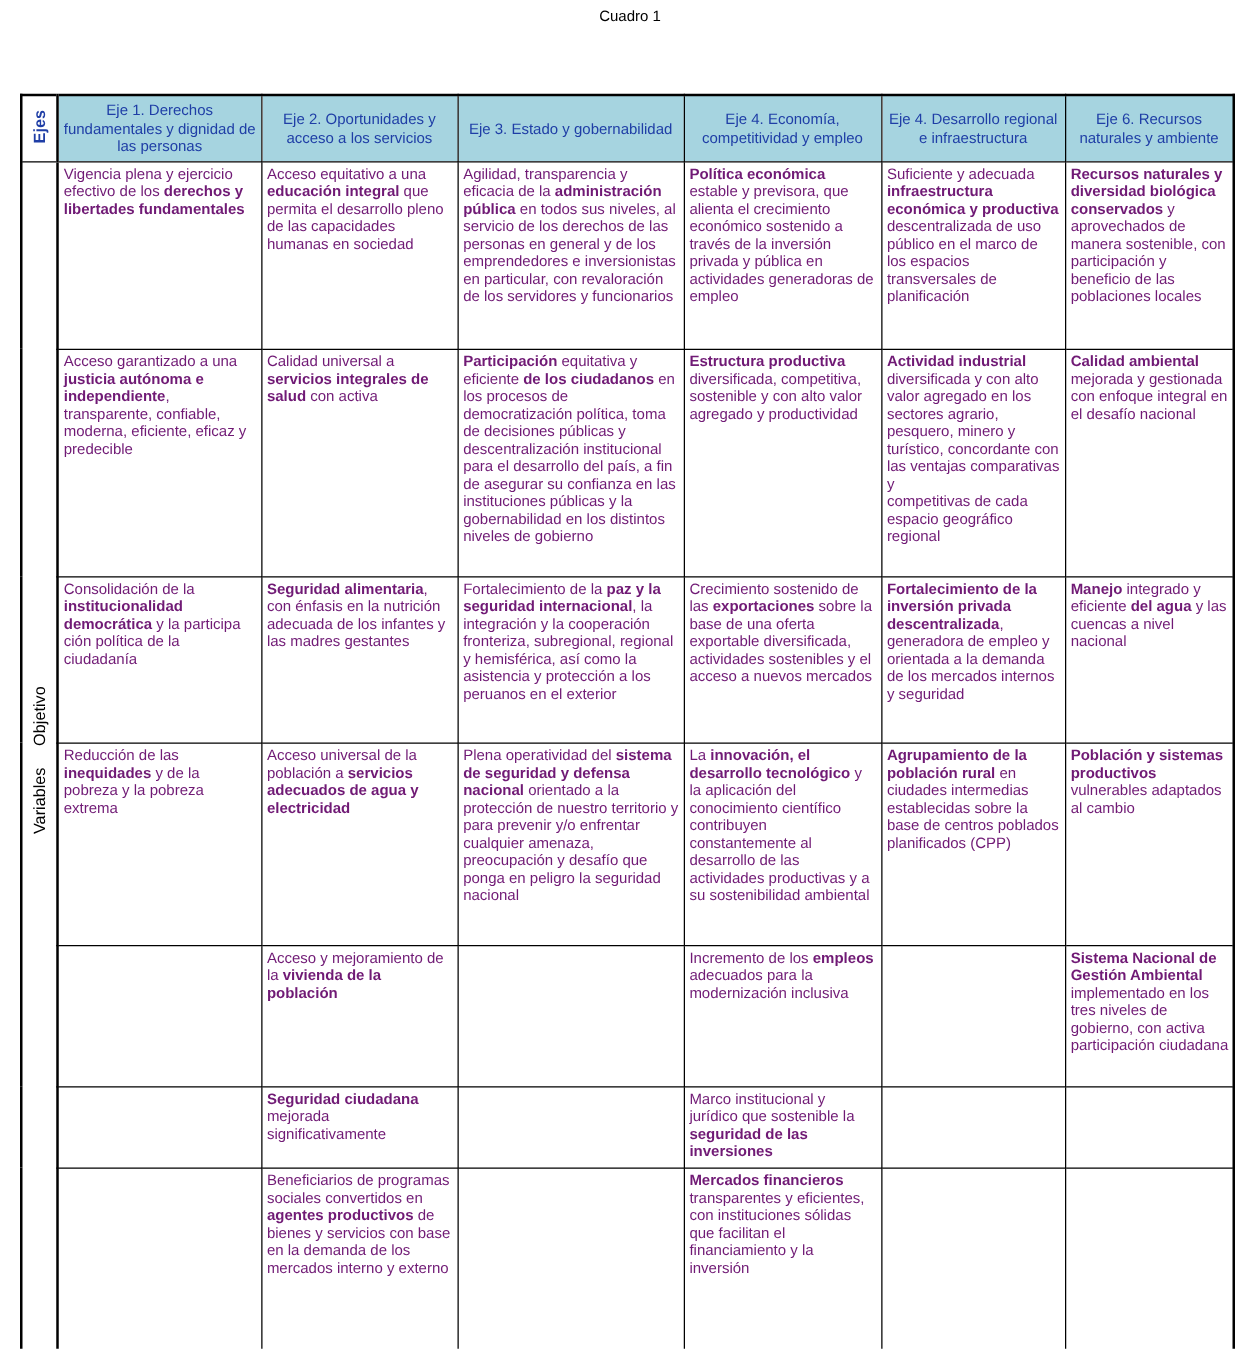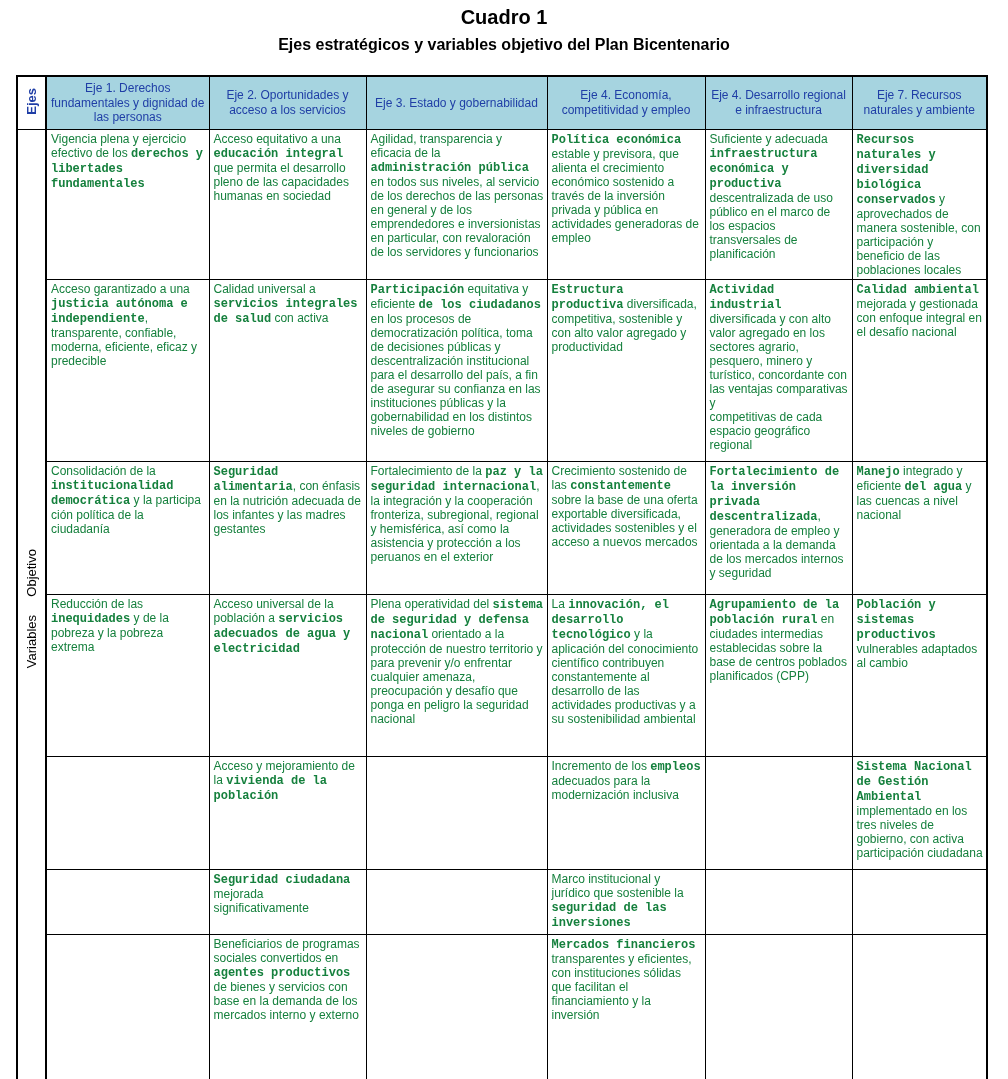--- a/index.html
+++ b/index.html
@@ -1,77 +1,76 @@
 <!DOCTYPE html>
 <html><head>
 <meta charset="utf-8">
 <style>
   html, body { margin:0; padding:0; }
   body {
     width:1008px; height:1079px; background:#ffffff; position:relative;
     font-family:"Liberation Sans", sans-serif; color:#000;
   }
   .titles { position:absolute; left:18px; top:6px; width:972px; text-align:center; }
-  .title-kicker { font-size:20px; font-weight:bold; }
+  .title-kicker { font-size:12px; font-weight:normal; }
   .title-main   { font-size:16px; font-weight:bold; margin-top:7px; }
 
   table.main {
     position:absolute; left:16px; top:75px;
     border-collapse:collapse; table-layout:fixed;
     border:2px solid #000;
   }
   .main th, .main td { border:1px solid #000; overflow:hidden; }
 
   thead th {
     background:#a6d4e0; color:#1f3ea6; font-weight:normal; font-size:12px;
     line-height:1.2; text-align:center; vertical-align:middle;
     padding:2px 3px; border-bottom:2px solid #000;
   }
   thead th.stub-header { background:#ffffff; border-right:2px solid #000; }
 
   td.cell {
     font-size:12px; line-height:1.17; vertical-align:top;
-    padding:2px 3px 2px 4px; color:#15803d;
+    padding:2px 3px 2px 4px; color:#701a75;
   }
-  td.cell b { font-weight:bold;font-family:Liberation Mono, monospace; }
+  td.cell b { font-weight:bold; }
 
   .rot { writing-mode:vertical-rl; transform:rotate(180deg); display:inline-block; }
 
   .stub-header .rot { font-weight:bold; font-size:13px; }
   td.stub-body { vertical-align:middle; text-align:center; border-right:2px solid #000; }
   td.stub-body .stack { display:flex; flex-direction:column; align-items:center; gap:18px; }
   td.stub-body .rot { font-size:13px; }
 </style>
 </head>
 <body>
 
 <div class="titles">
   <div class="title-kicker">Cuadro 1</div>
-  <div class="title-main">Ejes estratégicos y variables objetivo del Plan Bicentenario</div>
 </div>
 
 <table class="main">
   <colgroup>
     <col style="width:29px">
       <col style="width:163px">
       <col style="width:157px">
     <col style="width:181px">
       <col style="width:158px">
       <col style="width:147px">
       <col style="width:135px">
   </colgroup>
   <thead>
     <tr style="height:53px">
       <th class="stub-header"><span class="rot">Ejes</span></th>
       <th>Eje 1. Derechos fundamentales y dignidad de las personas</th>
       <th>Eje 2. Oportunidades y acceso a los servicios</th>
       <th>Eje 3. Estado y gobernabilidad</th>
       <th>Eje 4. Economía, competitividad y empleo</th>
       <th>Eje 4. Desarrollo regional e infraestructura</th>
-      <th>Eje 7. Recursos naturales y ambiente</th>
+      <th>Eje 6. Recursos naturales y ambiente</th>
     </tr>
   </thead>
   <tbody>
     <tr style="height:150px">
       <td class="stub-body" rowspan="7">
         <div class="stack">
           <span class="rot">Objetivo</span>
           <span class="rot">Variables</span>
         </div>
       </td>
@@ -87,21 +86,21 @@
       <td class="cell"><span>Calidad universal a </span><b>servicios integrales de salud</b><span> con activa</span></td>
       <td class="cell"><b>Participación</b><span> equitativa y eficiente </span><b>de los ciudadanos</b><span> en los procesos de democratización política, toma de decisiones públicas y descentralización institucional para el desarrollo del país, a fin de asegurar su confianza en las instituciones públicas y la gobernabilidad en los distintos niveles de gobierno</span></td>
       <td class="cell"><b>Estructura productiva</b><span> diversificada, competitiva, sostenible y con alto valor agregado y productividad</span></td>
       <td class="cell"><b>Actividad industrial</b><span> diversificada y con alto valor agregado en los sectores agrario, pesquero, minero y turístico, concordante con las ventajas comparativas y</span><br><span>competitivas de cada espacio geográfico regional</span></td>
       <td class="cell"><span> </span><b>Calidad ambiental</b><span> mejorada y gestionada con enfoque integral en el desafío nacional</span></td>
     </tr>
     <tr style="height:133px">
       <td class="cell"><span>Consolidación de la </span><b>institucionalidad democrática</b><span> y la participa</span><br><span>ción política de la ciudadanía</span></td>
       <td class="cell"><b>Seguridad alimentaria</b><span>, con énfasis en la nutrición adecuada de los infantes y las madres gestantes</span></td>
       <td class="cell"><span>Fortalecimiento de la </span><b>paz y la seguridad internacional</b><span>, la integración y la cooperación fronteriza, subregional, regional y hemisférica, así como la asistencia y protección a los peruanos en el exterior</span></td>
-      <td class="cell"><span>Crecimiento sostenido de las </span><b>constantemente</b><span> sobre la base de una oferta exportable diversificada, actividades sostenibles y el acceso a nuevos mercados</span></td>
+      <td class="cell"><span>Crecimiento sostenido de las </span><b>exportaciones</b><span> sobre la base de una oferta exportable diversificada, actividades sostenibles y el acceso a nuevos mercados</span></td>
       <td class="cell"><span> </span><b>Fortalecimiento de la inversión privada descentralizada</b><span>, generadora de empleo y orientada a la demanda de los mercados internos y seguridad</span></td>
       <td class="cell"><b>Manejo</b><span> integrado y eficiente </span><b>del agua</b><span> y las cuencas a nivel nacional</span></td>
     </tr>
     <tr style="height:162px">
       <td class="cell"><span>Reducción de las </span><b>inequidades</b><span> y de la pobreza y la pobreza extrema</span></td>
       <td class="cell"><span> Acceso universal de la población a </span><b>servicios adecuados de agua y electricidad</b></td>
       <td class="cell"><span>Plena operatividad del </span><b>sistema de seguridad y defensa nacional</b><span> orientado a la protección de nuestro territorio y para prevenir y/o enfrentar cualquier amenaza, preocupación y desafío que ponga en peligro la seguridad nacional</span></td>
       <td class="cell"><span> La </span><b>innovación, el desarrollo tecnológico</b><span> y la aplicación del conocimiento científico contribuyen constantemente al desarrollo de las actividades productivas y a su sostenibilidad ambiental</span></td>
       <td class="cell"><b>Agrupamiento de la población rural</b><span> en ciudades intermedias establecidas sobre la base de centros poblados planificados (CPP)</span></td>
       <td class="cell"><b>Población y sistemas productivos</b><span> vulnerables adaptados al cambio</span></td>

